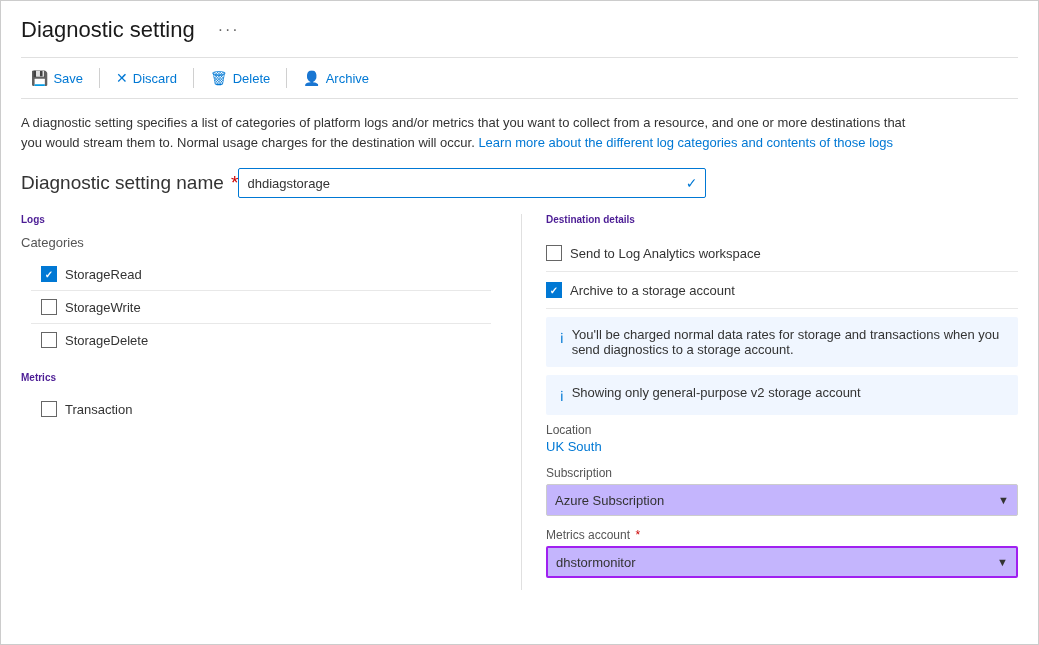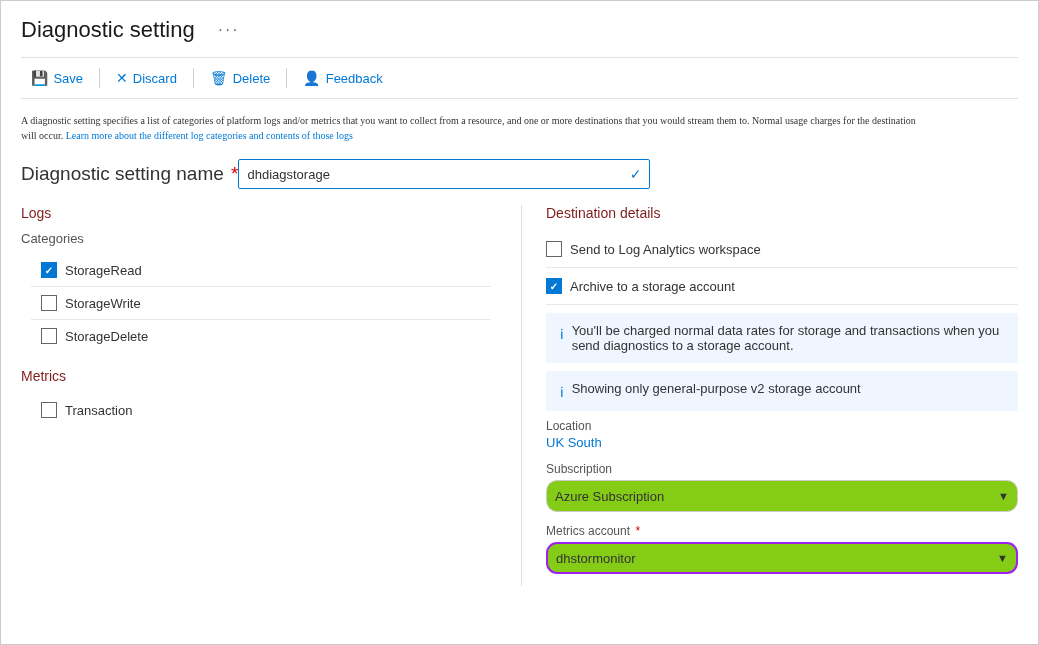--- a/index.html
+++ b/index.html
@@ -54,47 +54,46 @@
     .toolbar-btn .btn-icon {
       font-size: 14px;
     }
     .toolbar-separator {
       width: 1px;
       height: 20px;
       background: #d0d0d0;
       margin: 0 2px;
     }
     .description-area {
-      font-size: 10px;
+      font-size: 13px;
       color: #333;
       line-height: 1.5;
       margin-bottom: 16px;
       max-width: 900px;
-      font-family: Liberation Serif, serif;
     }
     .description-area a {
       color: #0078d4;
       text-decoration: none;
     }
     .field-row {
       display: flex;
       align-items: center;
       margin-bottom: 16px;
     }
     .field-label {
       font-size: 19px;
       color: #333;
       min-width: 200px;
     }
     .required-star {
       color: #c00;
       margin-left: 2px;
     }
     .text-input {
-      width: 412px;
+      width: 468px;
       height: 30px;
       border: 1px solid #0078d4;
       border-radius: 2px;
       padding: 4px 8px;
       font-size: 13px;
       color: #333;
       outline: none;
       display: flex;
       align-items: center;
       justify-content: space-between;
@@ -112,23 +111,23 @@
     .left-panel {
       width: 500px;
       padding-right: 30px;
     }
     .right-panel {
       flex: 1;
       border-left: 1px solid #e0e0e0;
       padding-left: 24px;
     }
     .section-title {
-      font-size: 14px;
-      font-weight: 400;
-      color: #7f1d1d;
+      font-size: 10px;
+      font-weight: 700;
+      color: #4c1d95;
       margin-bottom: 10px;
     }
     .sub-section-title {
       font-size: 13px;
       color: #555;
       margin-bottom: 8px;
     }
     .checkbox-item {
       display: flex;
       align-items: center;
@@ -209,29 +208,29 @@
     }
     .dropdown-label {
       font-size: 12px;
       color: #555;
       margin-bottom: 4px;
     }
     .dropdown {
       width: 100%;
       height: 32px;
       border: 1px solid #ccc;
-      background: #84cc16;
+      background: #c4b5fd;
       padding: 8px 8px;
       font-size: 13px;
       color: #333;
       display: flex;
       align-items: center;
       justify-content: space-between;
       cursor: pointer;
-      border-radius: 11px;
+      border-radius: 2px;
     }
     .dropdown.active-border {
       border-color: #a020f0;
       border-width: 2px;
     }
     .dropdown-chevron {
       color: #333;
       font-size: 11px;
     }
     .logs-categories-block {
@@ -259,21 +258,21 @@
       <span>Discard</span>
     </button>
     <div class="toolbar-separator"></div>
     <button class="toolbar-btn">
       <span class="btn-icon">🗑</span>
       <span>Delete</span>
     </button>
     <div class="toolbar-separator"></div>
     <button class="toolbar-btn">
       <span class="btn-icon">👤</span>
-      <span>Feedback</span>
+      <span>Archive</span>
     </button>
   </div>
 
   <div class="description-area">
     <span>A diagnostic setting specifies a list of categories of platform logs and/or metrics that you want to collect from a resource, and one or more destinations that you would stream them to. Normal usage charges for the destination will occur. </span>
     <a href="#">Learn more about the different log categories and contents of those logs</a>
   </div>
 
   <div class="field-row">
     <div class="field-label">

